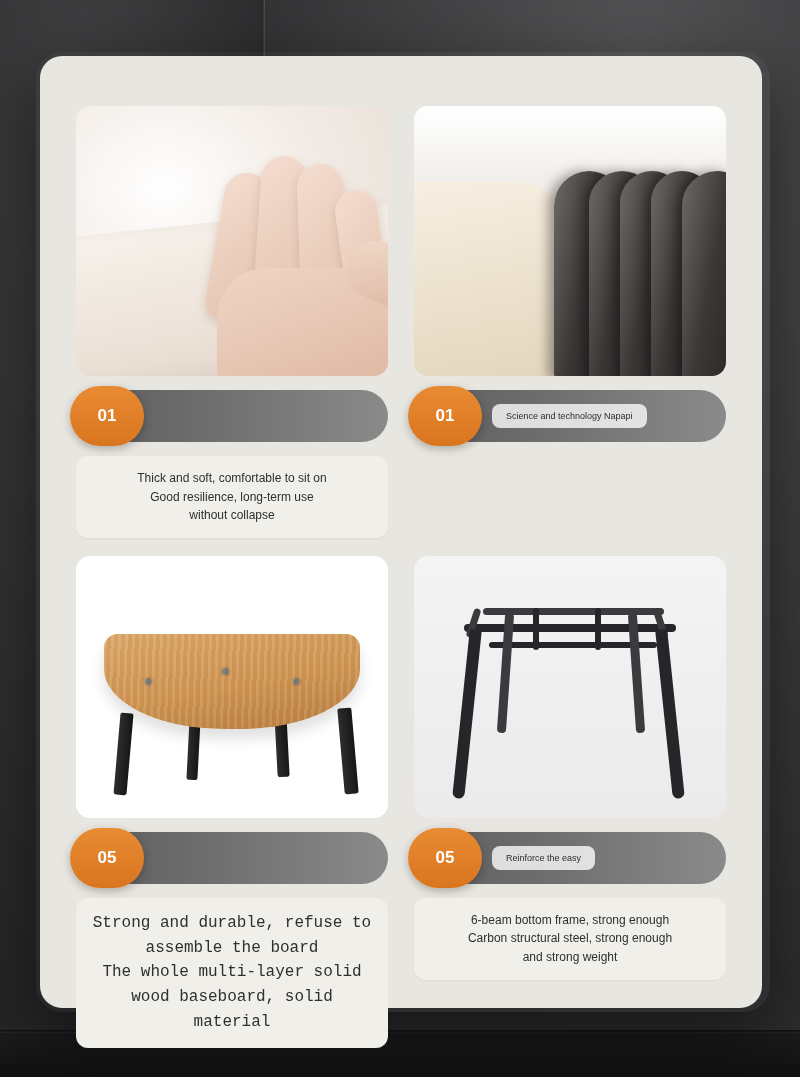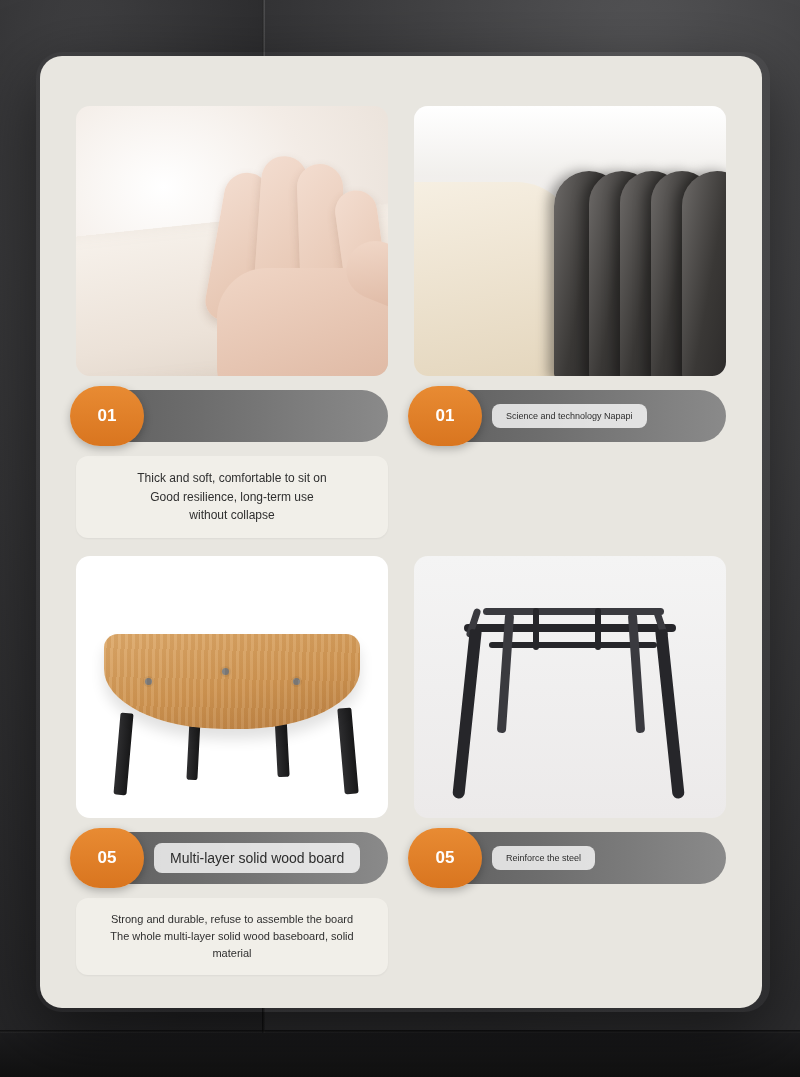--- a/index.html
+++ b/index.html
@@ -216,21 +216,21 @@
     margin-top: 14px;
     background: #f1efe9;
     border-radius: 12px;
     padding: 13px 14px;
     text-align: center;
     color: #2f2f2f;
     font-size: 12.5px;
     line-height: 1.55;
     box-shadow: 0 1px 2px rgba(0,0,0,.05);
   }
-  .desc.tiny { font-size: 11px; }
+  .desc.tiny { font-size: 16px; font-family: Liberation Mono, monospace; }
   .desc.mid  { font-size: 12px; }
   .row-gap { height: 18px; }
 </style>
 </head>
 <body>
 
 <div class="bg">
   <div class="bg-panel-tl"></div>
   <div class="bg-panel-r"></div>
   <div class="bg-seam-v"></div>
@@ -287,21 +287,20 @@
         <div class="leg l3"></div>
         <div class="leg l4"></div>
         <div class="board">
           <div class="screw s1"></div>
           <div class="screw s2"></div>
           <div class="screw s3"></div>
         </div>
       </div>
       <div class="labelbar">
         <div class="numbadge">05</div>
-        <div class="labelchip">Multi-layer solid wood board</div>
       </div>
       <div class="desc tiny" style="white-space:pre-line">Strong and durable, refuse to assemble the board
 The whole multi-layer solid wood baseboard, solid
 material</div>
     </div>
 
     <div class="cell">
       <div class="photo small p4">
         <div class="mf">
 
@@ -316,18 +315,21 @@
           <div class="bar" style="left:58%; top:20%; width:6px; height:16%;"></div>
 
           <div class="bar" style="left:15%; top:28%; width:12px; height:170px; transform:rotate(6deg); border-radius:4px 4px 8px 8px;"></div>
           <div class="bar" style="left:80%; top:28%; width:12px; height:170px; transform:rotate(-6deg); border-radius:4px 4px 8px 8px;"></div>
           <div class="bar soft" style="left:28%; top:22%; width:9px; height:120px; transform:rotate(4deg);"></div>
           <div class="bar soft" style="left:70%; top:22%; width:9px; height:120px; transform:rotate(-4deg);"></div>
         </div>
       </div>
       <div class="labelbar">
         <div class="numbadge">05</div>
-        <div class="labelchip small">Reinforce the steel</div>
-      </div>
+        <div class="labelchip small">Reinforce the easy</div>
+      </div>
+      <div class="desc mid" style="white-space:pre-line">6-beam bottom frame, strong enough
+Carbon structural steel, strong enough
+and strong weight</div>
     </div>
 
   </div>
 </div>
 
 </body></html>

